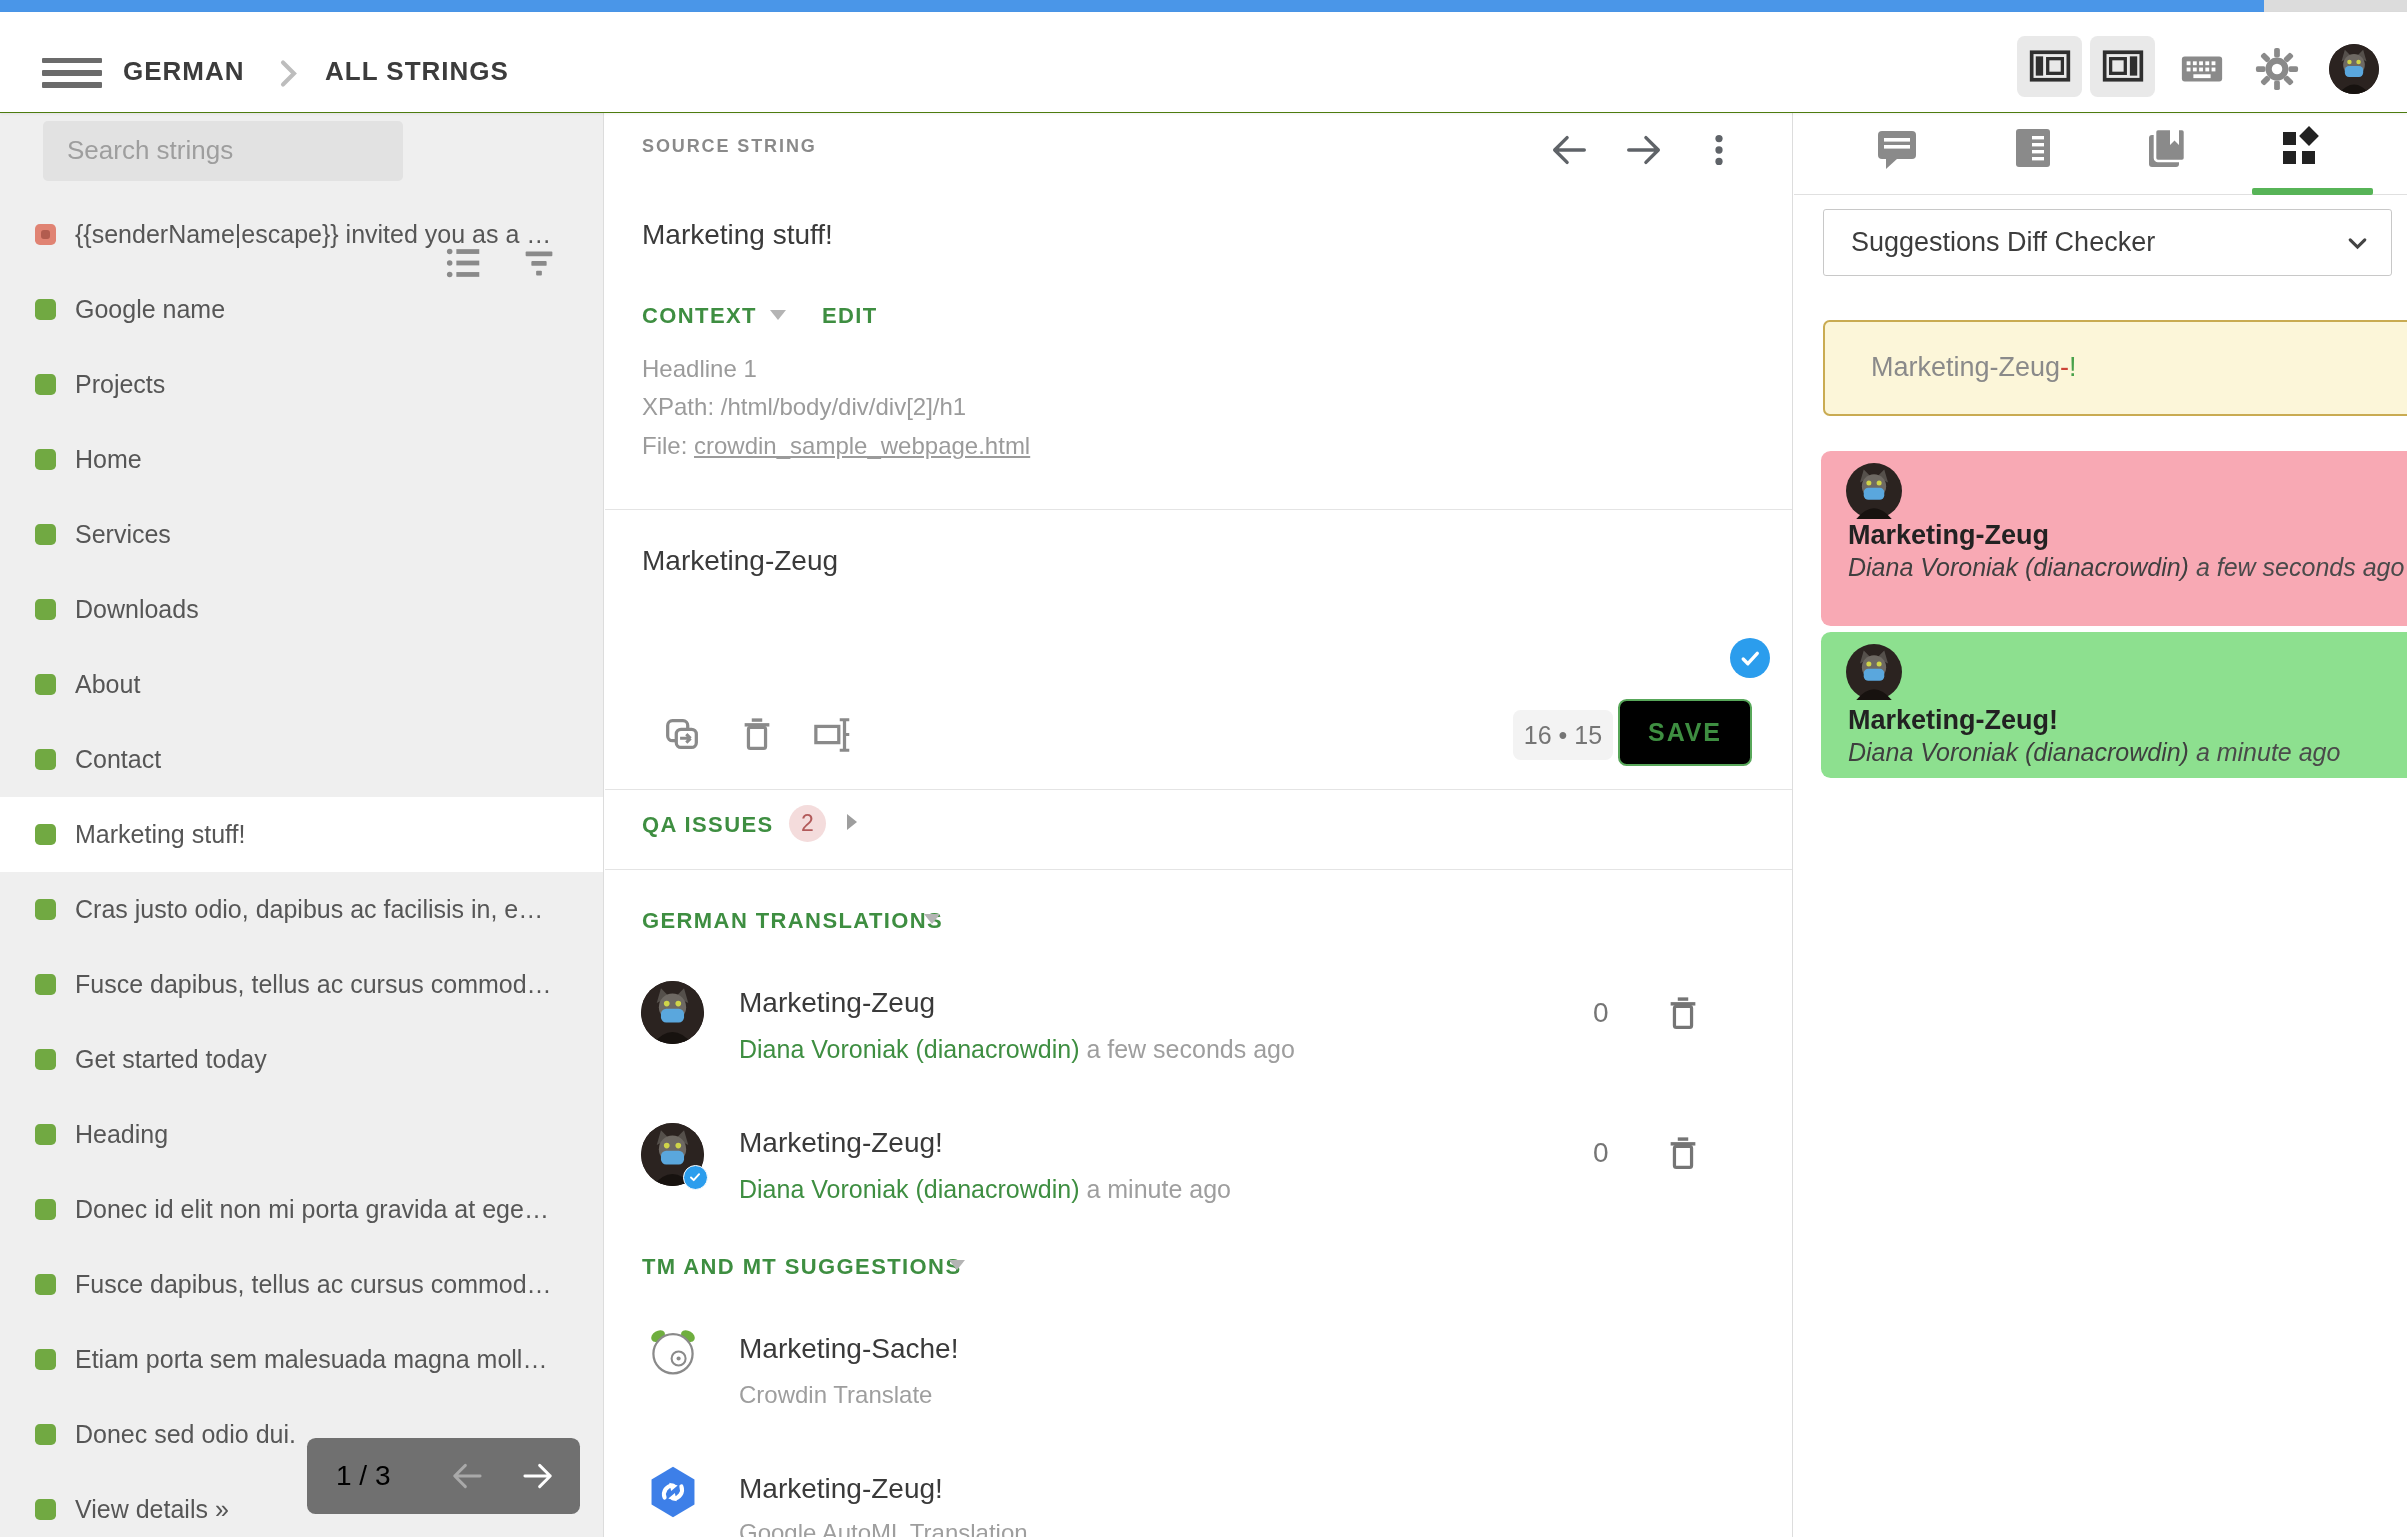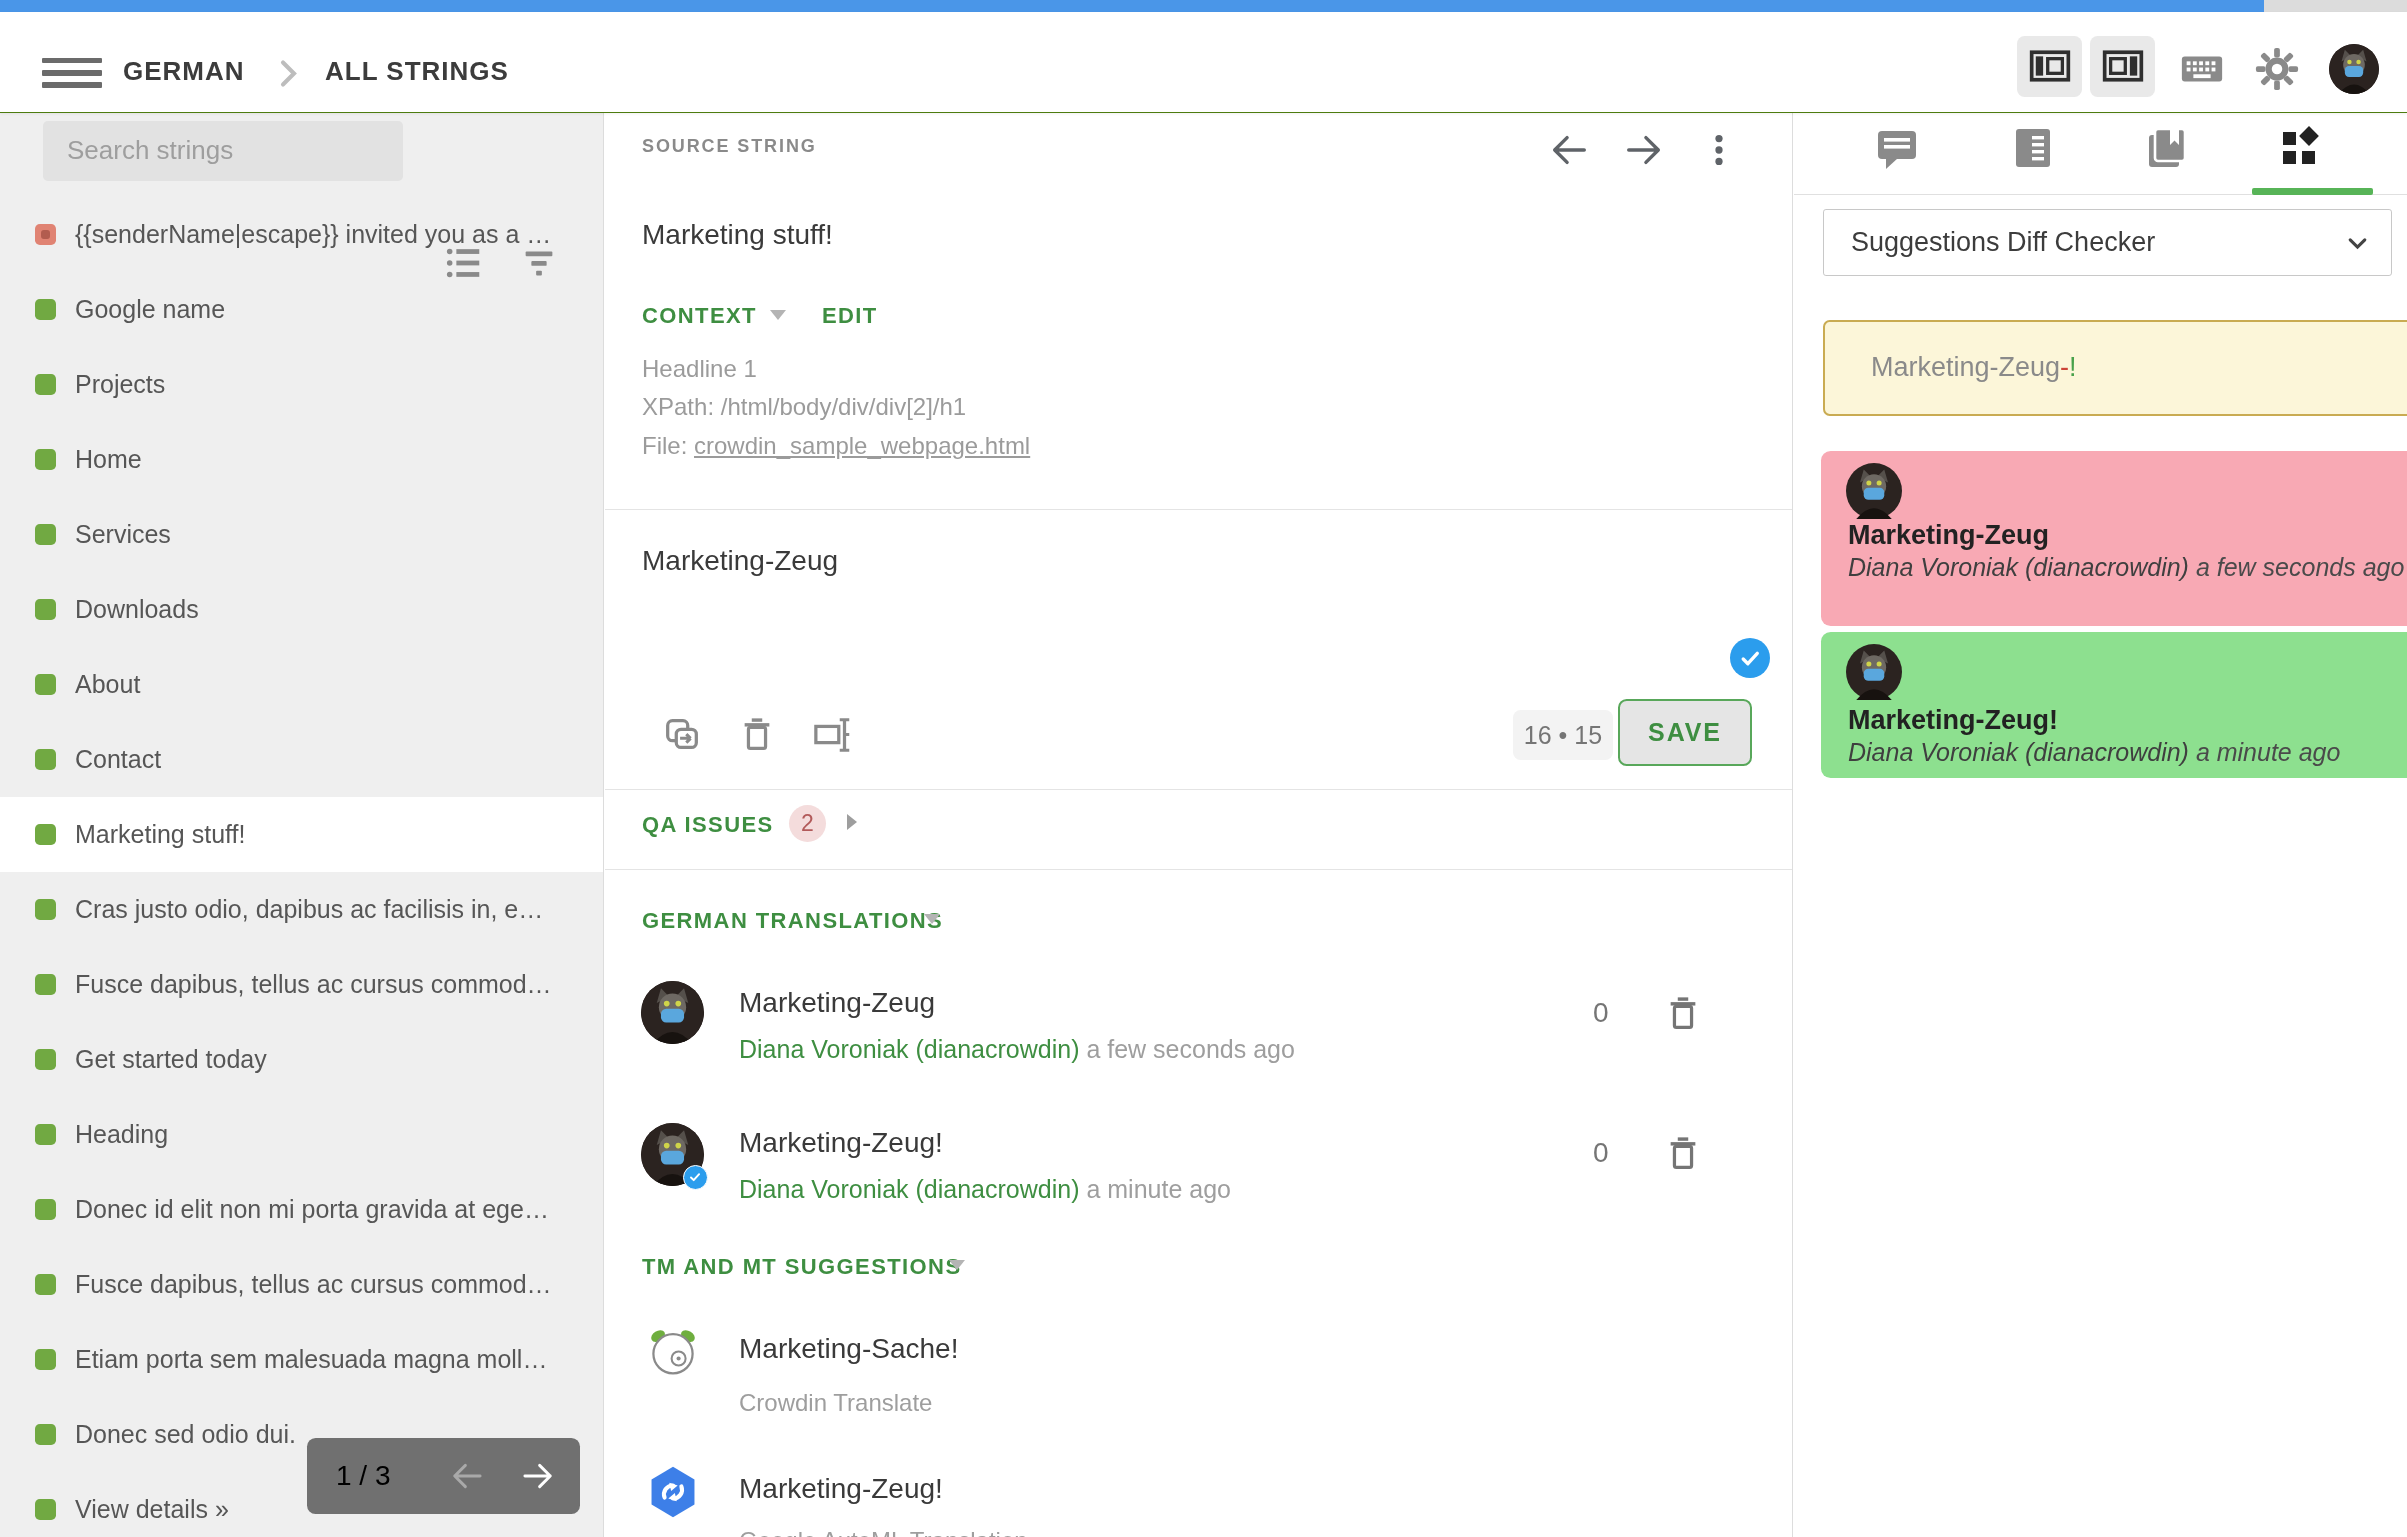--- a/index.html
+++ b/index.html
@@ -57,33 +57,33 @@
   .divider{left:0;width:1187px;height:1px;background:#e4e4e4;}
   .green-label{font-size:22px;color:var(--accent-green,#3e8e41);letter-spacing:1.4px;font-weight:bold;cursor:pointer;}
   .tri-down{width:0;height:0;border-left:8.6px solid transparent;border-right:8.6px solid transparent;
             border-top:10.6px solid #b4b4b4;}
   .tri-right{width:0;height:0;border-top:8.6px solid transparent;border-bottom:8.6px solid transparent;
             border-left:10.6px solid #9e9e9e;}
   .ctx-line{font-size:24px;color:#9b9b9b;}
   .src-text,.trans-text{font-size:28px;color:#3a3a3a;}
   .chip{background:#f3f3f3;border-radius:7.7px;color:#757575;font-size:25px;
         display:flex;align-items:center;justify-content:center;}
-  .save-btn{border:2.9px solid #58a75a;border-radius:8.6px;background:#e5e5e5;color:var(--accent-green,#3e8e41);
+  .save-btn{border:2.9px solid #58a75a;border-radius:8.6px;background:#000000;color:var(--accent-green,#3e8e41);
         font-size:25px;font-weight:bold;letter-spacing:1.9px;display:flex;align-items:center;justify-content:center;cursor:pointer;}
   .qa-badge{width:37px;height:37px;border-radius:50%;background:#f4dcdc;color:#b25a5a;font-size:23px;
         display:flex;align-items:center;justify-content:center;}
   .row-title{font-size:28px;color:#3a3a3a;}
   .row-attr{font-size:25px;white-space:nowrap;}
   .row-attr .author{color:var(--accent-green,#3e8e41);cursor:pointer;}
   .row-attr .time{color:#9e9e9e;}
   .rating{font-size:28px;color:#757575;}
   .tool-ic{color:#8a8a8a;cursor:pointer;}
   .check-circle{width:40px;height:40px;border-radius:50%;background:var(--approved-blue,#2b9ded);
         display:flex;align-items:center;justify-content:center;}
-  .provider{font-size:24px;color:#9e9e9e;margin-top:8px;}
+  .provider{font-size:24px;color:#9e9e9e;}
   .appr-badge{position:absolute;left:42px;top:42px;width:23px;height:23px;border-radius:50%;
         background:var(--approved-blue,#2b9ded);border:1.9px solid #fff;
         display:flex;align-items:center;justify-content:center;}
 
   
   .rpanel{left:1794px;top:111px;width:614px;height:1426px;background:#fff;overflow:visible;}
   .tabbar-border{left:0;top:83px;width:614px;height:1px;background:#e0e0e0;}
   .tab{top:13.4px;width:48px;height:48px;cursor:pointer;color:#8a8a8a;}
   .tab.active{color:#222;}
   .tab-underline{left:458px;top:77px;width:121px;height:6.7px;background:#57b457;border-radius:1.9px;}

